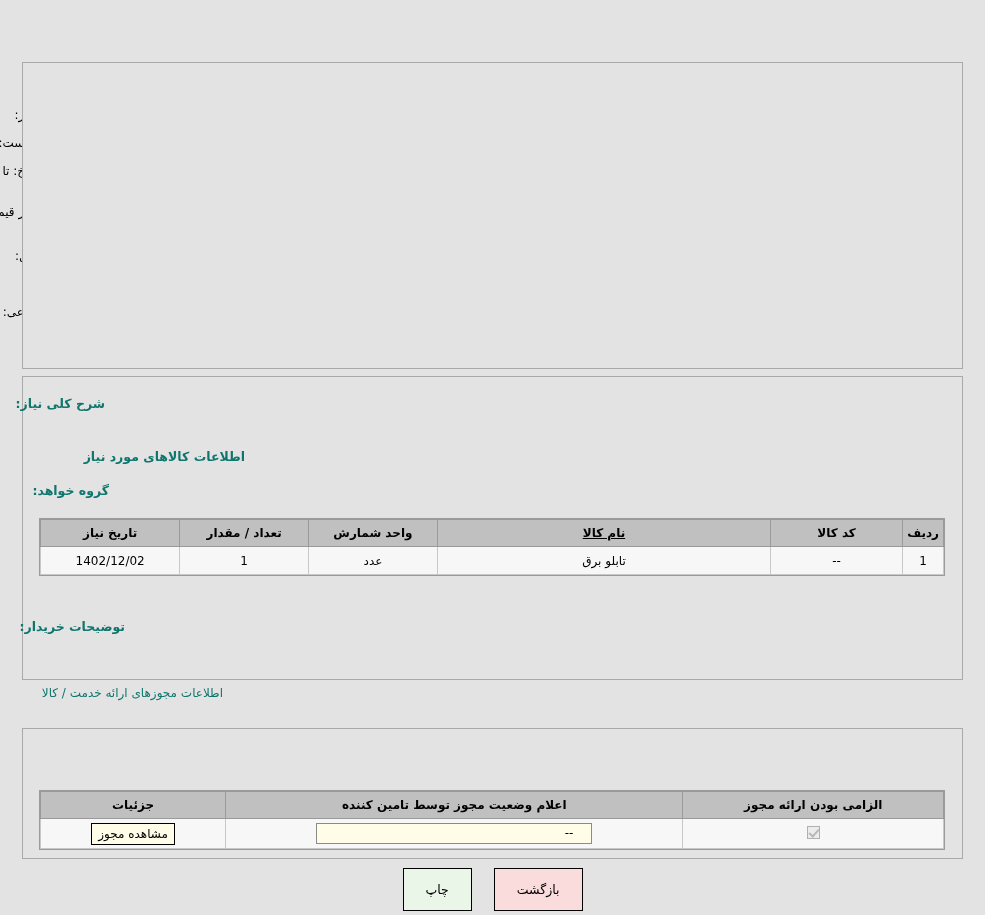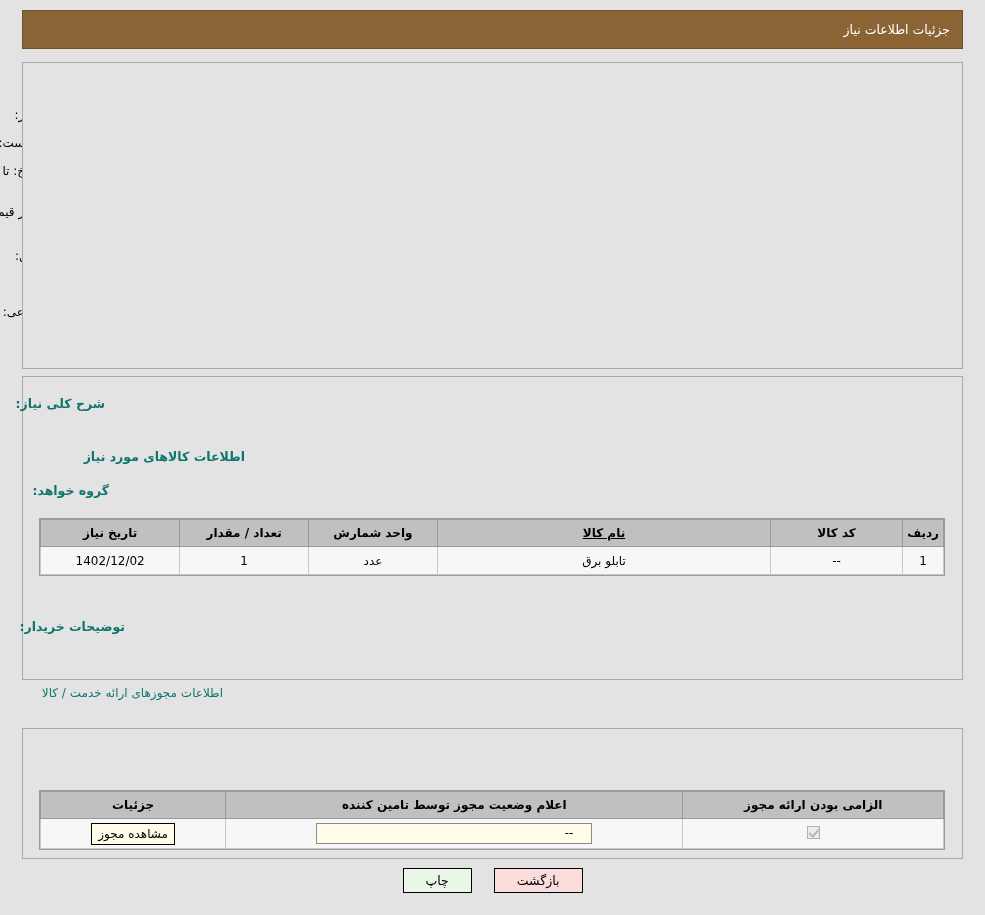--- a/index.html
+++ b/index.html
@@ -237,38 +237,37 @@
     display: flex;
     justify-content: center;
     gap: 14px;
     z-index: 3;
   }
   .btn {
     border: 1px solid #000;
     box-sizing: border-box;
     font-size: 12.5px;
     color: #000;
-    padding: 3px 22px;
+    padding: 12px 22px;
     line-height: 17px;
     cursor: pointer;
   }
   .btn-print  { background: #eaf6e8; }
   .btn-back   { background: #fadcdc; margin-left: 8px; }
 </style>
 </head>
 <body>
 
 <div id="page">
 
   <div class="watermark">
     <div class="wm-shield"></div>
     <div class="wm-text">AriaTender.net</div>
   </div>
 
-  <div class="titlebar">جزئیات اطلاعات نیاز</div>
 
   <div class="panel" id="panel-main"></div>
 
   <div class="row" style="right:876px; top:80px;">
     <span class="lbl">شماره نیاز:</span>
   </div>
   <div class="fld" style="position:absolute; right:608px; top:80px; width:186px;">1102091631000202</div>
   <div class="row" style="right:285px; top:80px;">
     <span class="lbl">تاریخ و ساعت اعلان عمومی:</span>
   </div>

